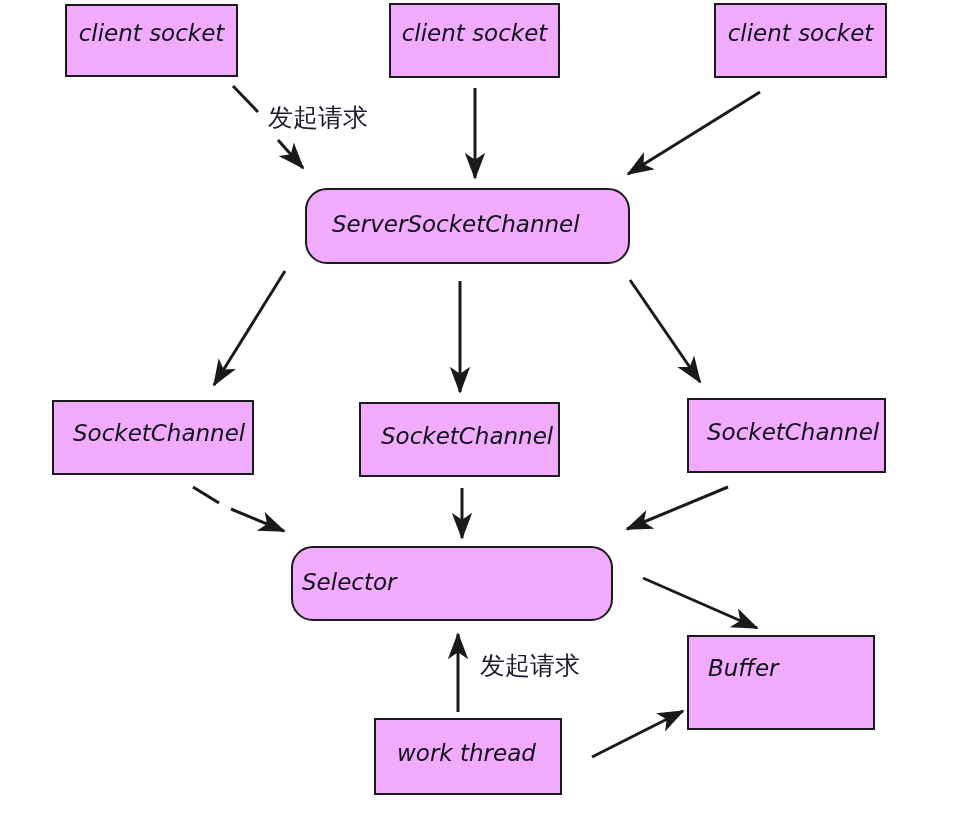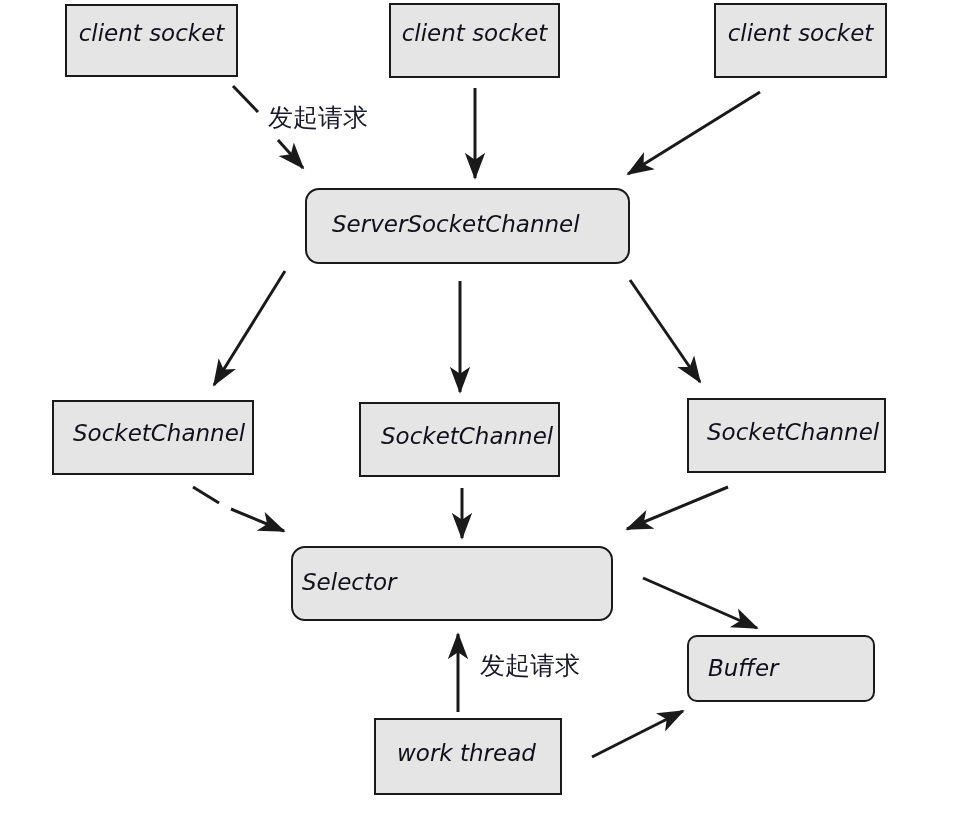--- a/index.html
+++ b/index.html
@@ -20,28 +20,28 @@
     position: absolute;
     left: 0;
     top: 0;
     width: 975px;
     height: 820px;
     pointer-events: none;
   }
   .node {
     position: absolute;
     box-sizing: border-box;
-    background: #e5e5e5;
+    background: #f0abfc;
     border: 2px solid #1a1a1a;
     display: flex;
     align-items: flex-start;
     justify-content: flex-start;
   }
   .node.rounded {
-    border-radius: 14px;
+    border-radius: 22px;
   }
   .node .label {
     font-style: italic;
     font-size: 23px;
     color: #101018;
     line-height: 1;
     white-space: nowrap;
     font-family: "DejaVu Sans", sans-serif;
   }
   .node.center .label {
@@ -125,21 +125,21 @@
   </div>
 
   <div class="node" style="left:687px; top:398px; width:199px; height:75px; padding:21px 0 0 18px;">
     <span class="label">SocketChannel</span>
   </div>
 
   <div class="node rounded" style="left:291px; top:546px; width:322px; height:75px; padding:23px 0 0 9px;">
     <span class="label">Selector</span>
   </div>
 
-  <div class="node" style="left:687px; top:635px; width:188px; height:67px; padding:20px 0 0 19px;border-radius:10px;">
+  <div class="node" style="left:687px; top:635px; width:188px; height:95px; padding:20px 0 0 19px;">
     <span class="label">Buffer</span>
   </div>
 
   <div class="node" style="left:374px; top:718px; width:188px; height:77px; padding:22px 0 0 21px;">
     <span class="label">work thread</span>
   </div>
 
   <div class="edge-label" style="left:268px; top:107px;">
     <span>发起请求</span>
   </div>

